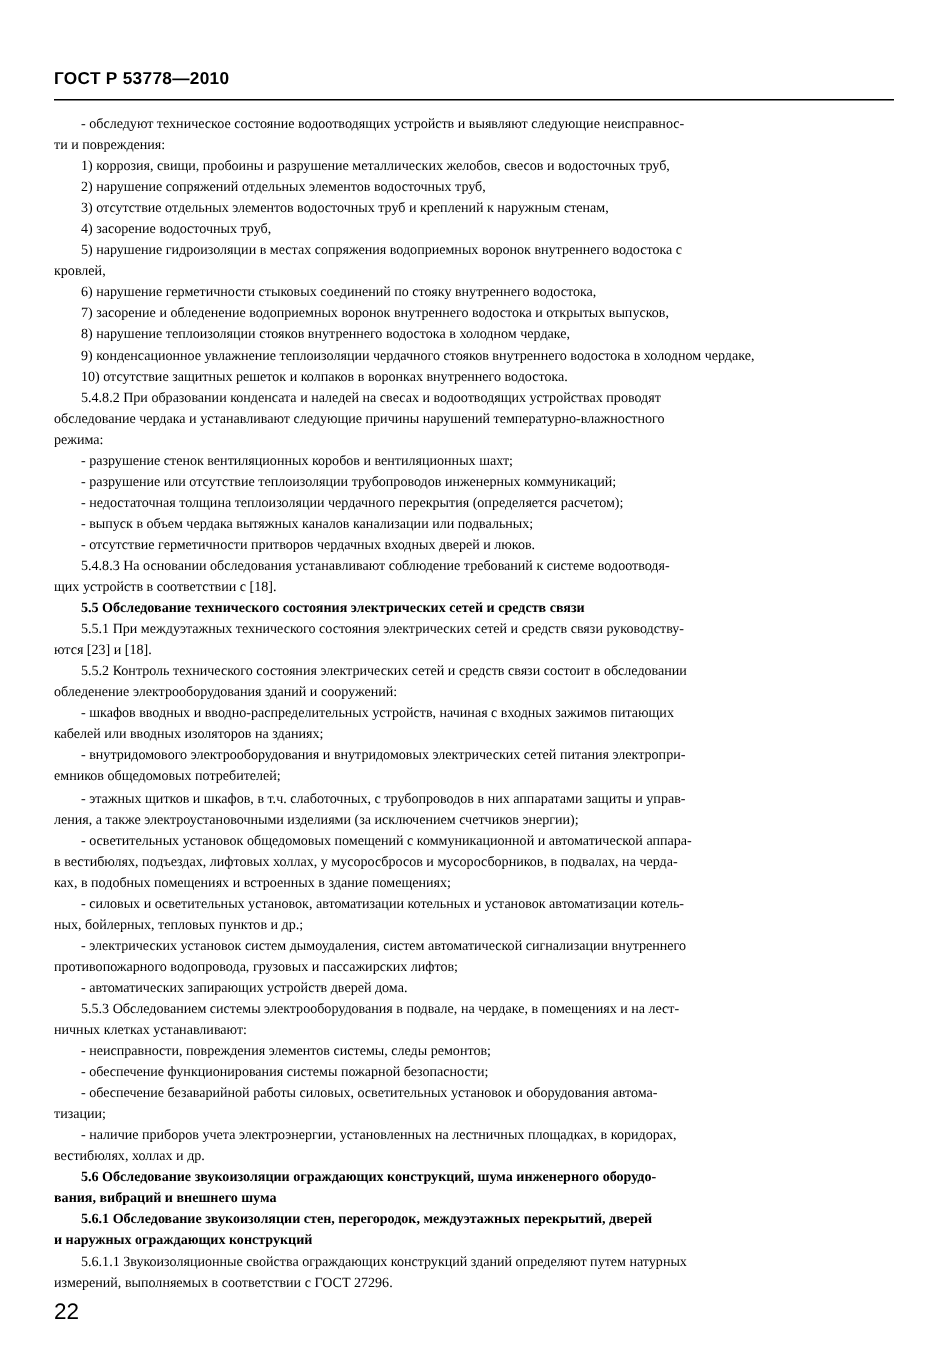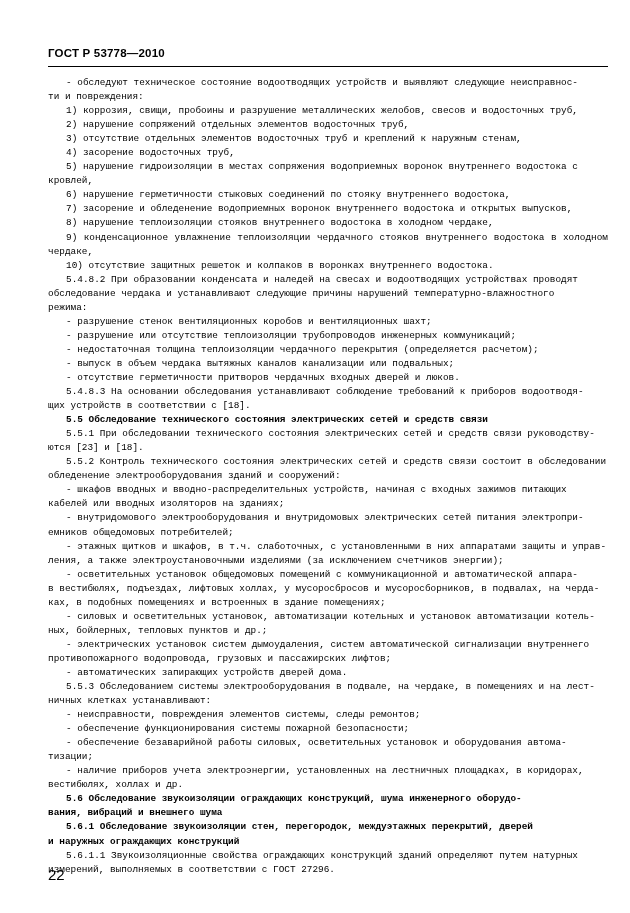--- a/index.html
+++ b/index.html
@@ -13,21 +13,20 @@
     font-family: "Liberation Serif", serif;
     color: #000000;
     position: relative;
     overflow: hidden;
   }
   .page {
     position: relative;
     width: 504px;
     height: 913px;
     box-sizing: border-box;
-    margin-left: 12px;
   }
   .header {
     position: absolute;
     top: 47px;
     left: 36px;
     font-family: "Liberation Sans", sans-serif;
     font-weight: bold;
     font-size: 11.5px;
     letter-spacing: 0.2px;
     white-space: nowrap;
@@ -38,21 +37,21 @@
     left: 36px;
     width: 560px;
     height: 1px;
     background: #000000;
   }
   .content {
     position: absolute;
     top: 76px;
     left: 36px;
     width: 560px;
-    font-family: Liberation Mono, monospace;
+    font-family: Liberation Serif, serif;
     font-size: 9.4px;
     line-height: 14.05px;
     text-align: justify;
   }
   .content p {
     margin: 0;
     padding: 0;
   }
   .ind {
     text-indent: 18px;
@@ -94,32 +93,32 @@
     <p class="ind">9) конденсационное увлажнение теплоизоляции чердачного стояков внутреннего водостока в холодном чердаке,</p>
     <p class="ind">10) отсутствие защитных решеток и колпаков в воронках внутреннего водостока.</p>
     <p class="ind">5.4.8.2 При образовании конденсата и наледей на свесах и водоотводящих устройствах проводят</p>
     <p class="noind">обследование  чердака  и  устанавливают  следующие  причины  нарушений  температурно-влажностного</p>
     <p class="noind">режима:</p>
     <p class="ind">- разрушение стенок вентиляционных коробов и вентиляционных шахт;</p>
     <p class="ind">- разрушение или отсутствие теплоизоляции трубопроводов инженерных коммуникаций;</p>
     <p class="ind">- недостаточная толщина теплоизоляции чердачного перекрытия (определяется расчетом);</p>
     <p class="ind">- выпуск в объем чердака вытяжных каналов канализации или подвальных;</p>
     <p class="ind">- отсутствие герметичности притворов чердачных входных дверей и люков.</p>
-    <p class="ind">5.4.8.3 На основании обследования устанавливают соблюдение требований к приборов водоотводя-</p>
+    <p class="ind">5.4.8.3 На основании обследования устанавливают соблюдение требований к системе водоотводя-</p>
     <p class="noind">щих устройств в соответствии с [18].</p>
     <p class="ind bold">5.5 Обследование технического состояния электрических сетей и средств связи</p>
-    <p class="ind">5.5.1 При обследовании технического состояния электрических сетей и средств связи руководству-</p>
+    <p class="ind">5.5.1 При междуэтажных технического состояния электрических сетей и средств связи руководству-</p>
     <p class="noind">ются [23] и [18].</p>
     <p class="ind">5.5.2 Контроль технического состояния электрических сетей и средств связи состоит в обследовании</p>
     <p class="noind">обледенение электрооборудования зданий и сооружений:</p>
     <p class="ind">- шкафов вводных и вводно-распределительных устройств, начиная с входных зажимов питающих</p>
     <p class="noind">кабелей или вводных изоляторов на зданиях;</p>
     <p class="ind">- внутридомового электрооборудования и внутридомовых электрических сетей питания электропри-</p>
     <p class="noind">емников общедомовых потребителей;</p>
-    <p class="ind">- этажных щитков и шкафов, в т.ч. слаботочных, с установленными в них аппаратами защиты и управ-</p>
+    <p class="ind">- этажных щитков и шкафов, в т.ч. слаботочных, с трубопроводов в них аппаратами защиты и управ-</p>
     <p class="noind">ления, а также электроустановочными изделиями (за исключением счетчиков энергии);</p>
     <p class="ind">- осветительных установок общедомовых помещений с коммуникационной и автоматической аппара-</p>
     <p class="noind">в вестибюлях, подъездах, лифтовых холлах, у мусоросбросов и мусоросборников, в подвалах, на черда-</p>
     <p class="noind">ках, в подобных помещениях и встроенных в здание помещениях;</p>
     <p class="ind">- силовых и осветительных установок, автоматизации котельных и установок автоматизации котель-</p>
     <p class="noind">ных, бойлерных, тепловых пунктов и др.;</p>
     <p class="ind">- электрических установок систем дымоудаления, систем автоматической сигнализации внутреннего</p>
     <p class="noind">противопожарного водопровода, грузовых и пассажирских лифтов;</p>
     <p class="ind">- автоматических запирающих устройств дверей дома.</p>
     <p class="ind">5.5.3 Обследованием системы электрооборудования в подвале, на чердаке, в помещениях и на лест-</p>

